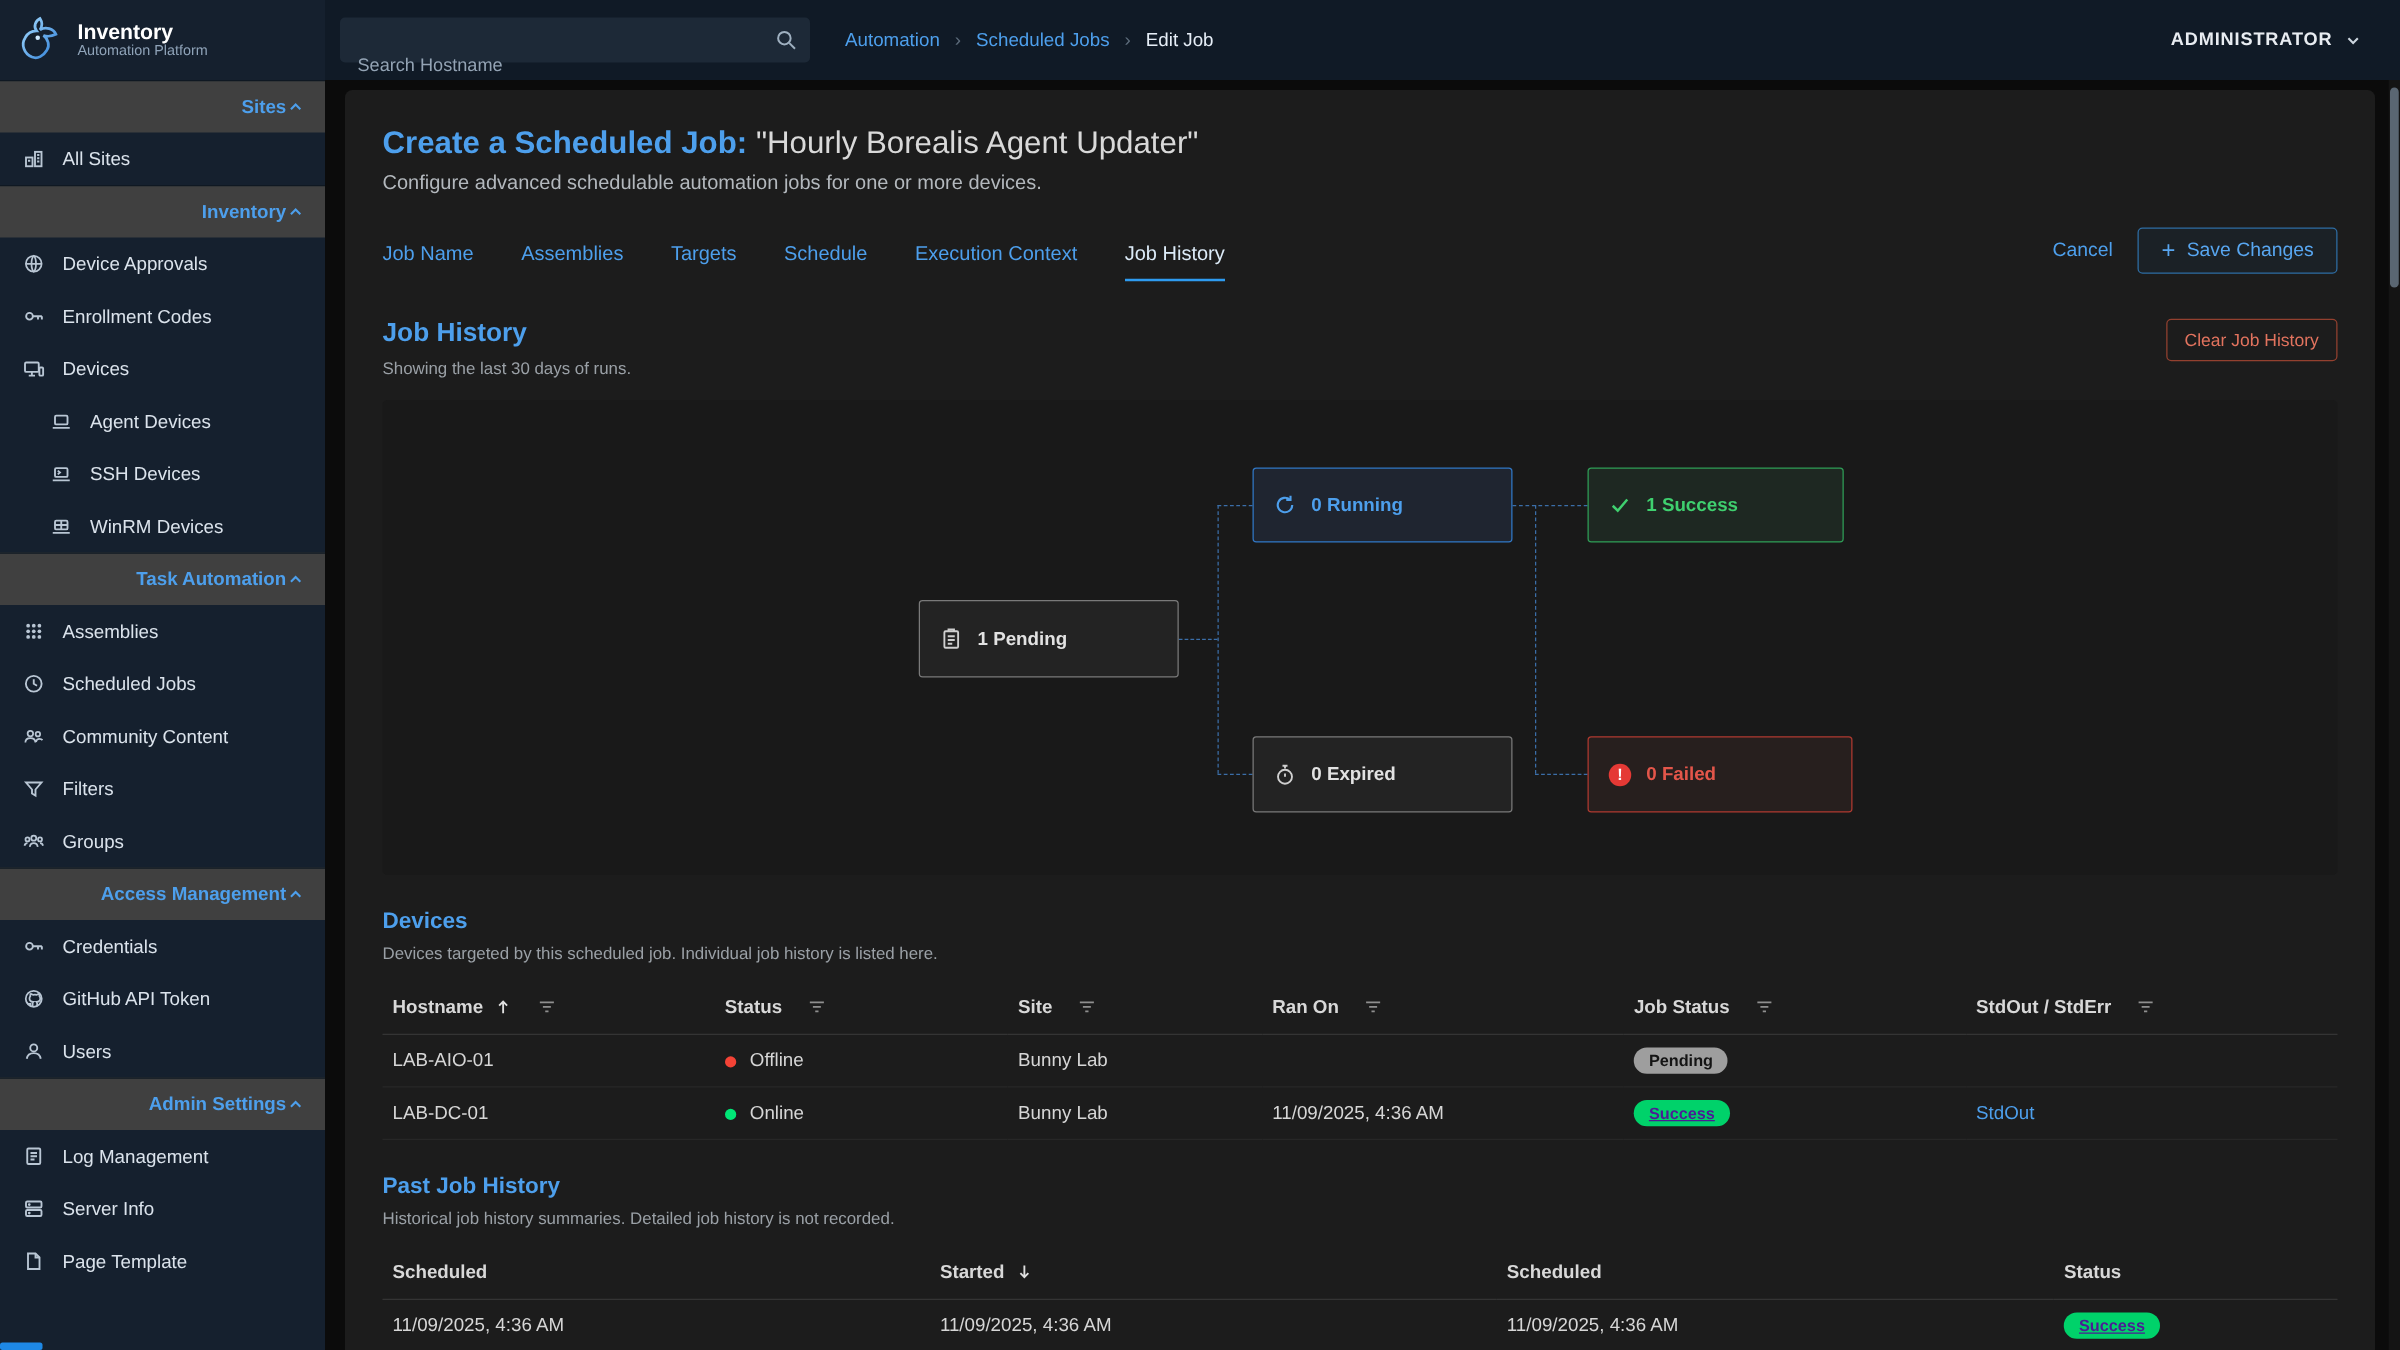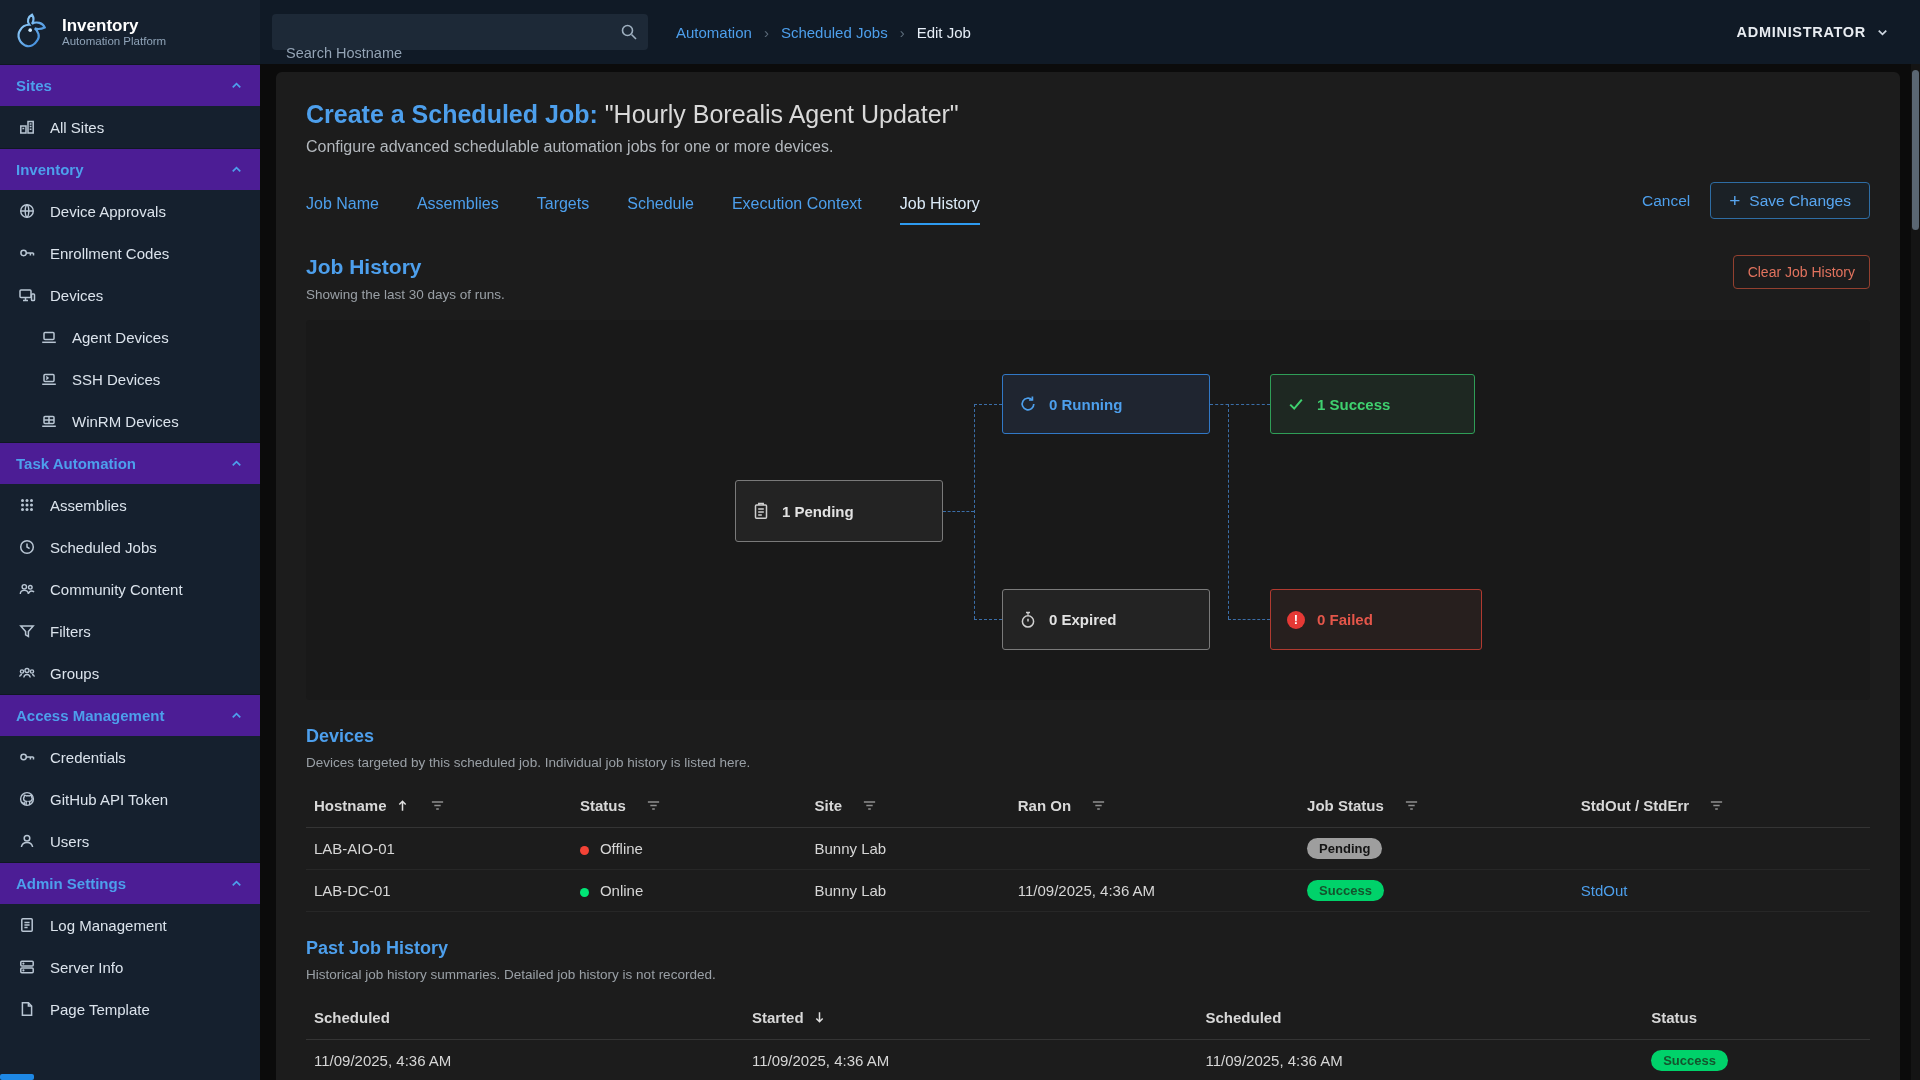--- a/index.html
+++ b/index.html
@@ -41,22 +41,22 @@
     color: #e8ecf1; font-size: 14.5px; font-weight: bold; letter-spacing: 0.7px; cursor: pointer;
   }
   .user-menu .chev { color: #cdd6df; }
 
   
   .sidebar {
     position: absolute; top: 64px; left: 0; width: 260px; height: 1016px;
     background: #15202e; overflow: hidden; z-index: 5;
   }
   .side-section-header {
-    height: 42px; background: #4c1d95; border-top: 1px solid #0f1822;
-    display: flex; align-items: center; justify-content: space-between;
+    height: 42px; background: #404040; border-top: 1px solid #0f1822;
+    display: flex; align-items: center; justify-content: flex-end;
     padding: 0 16px; color: #4d9fec; font-weight: bold; font-size: 15px; cursor: pointer;
   }
   .side-item {
     height: 42px; display: flex; align-items: center; gap: 14px;
     padding: 0 16px 0 18px; color: #dbe3ec; font-size: 15px; cursor: pointer;
   }
   .side-item.indent { padding-left: 40px; }
   .side-item .icon { color: #b9c6d4; flex-shrink: 0; }
   .sidebar-scroll-hint {
     position: absolute; bottom: 0; left: 0; width: 34px; height: 6px;
@@ -131,21 +131,21 @@
   .filter-glyph { color: #8f8f8f; display: flex; margin-left: 12px; }
   td { font-size: 15px; color: #d6d6d6; padding: 10px 8px; border-bottom: 1px solid #272727; }
   .dot { display: inline-block; width: 9px; height: 9px; border-radius: 50%; margin-right: 11px; vertical-align: middle; }
   .dot.offline { background: #f44336; }
   .dot.online  { background: #00e676; }
   .badge {
     display: inline-block; padding: 3px 12px; border-radius: 12px;
     font-size: 13px; font-weight: bold;
   }
   .badge-pending { background: #9e9e9e; color: #141414; }
-  .badge-success { background: #00d26a; color: #14532d; }
+  .badge-success { background: #00d26a; color: #4c1d95; text-decoration: underline; }
   .stdout-link { color: #4d9fec; cursor: pointer; text-decoration: none; }
   .mt-sect { margin-top: 26px; }
 
   
   .v-scroll-track {
     position: absolute; right: 0; top: 64px; width: 9px; height: 1016px; background: #141414;
   }
   .v-scroll-thumb {
     position: absolute; top: 6px; left: 1px; width: 7px; height: 160px;
     background: #5a6672; border-radius: 4px; cursor: pointer;

